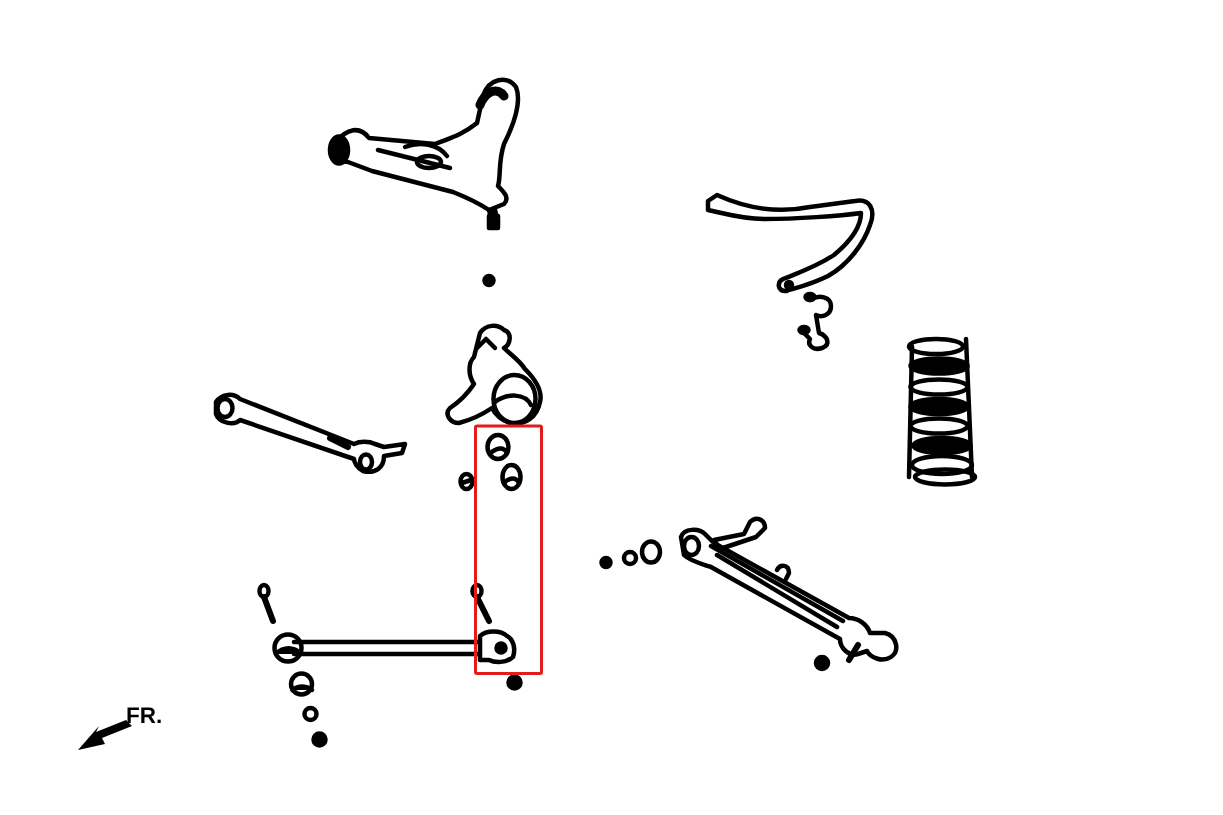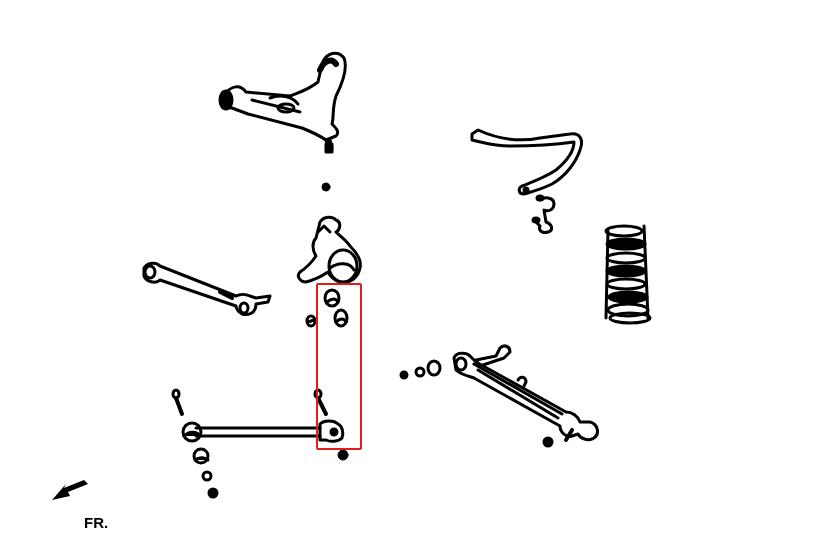--- a/index.html
+++ b/index.html
@@ -1,18 +1,18 @@
 <!DOCTYPE html>
 <html><head>
 <meta charset="utf-8">
 <style>
   html, body { margin: 0; padding: 0; background: #ffffff; }
   body { width: 815px; height: 543px; position: relative; overflow: hidden; font-family: "Liberation Sans", sans-serif; }
   #diagram { position: absolute; left: 0; top: 0; width: 815px; height: 543px; }
-  .fr-label { position: absolute; left: 84px; top: 469px; font-family: "Liberation Sans", sans-serif; font-weight: bold; font-size: 15px; color: #000; letter-spacing: 0px; margin-top: 45px; }
+  .fr-label { position: absolute; left: 84px; top: 469px; font-family: "Liberation Sans", sans-serif; font-weight: bold; font-size: 15px; color: #000; letter-spacing: 0px; }
   .highlight-box { position: absolute; left: 316px; top: 283px; width: 42px; height: 163px; border: 2.5px solid #e31b1b; border-radius: 2px; box-sizing: content-box; }
 </style>
 </head>
 <body>
 
 <svg id="diagram" viewBox="0 0 815 543" xmlns="http://www.w3.org/2000/svg" fill="none" stroke="#000" stroke-linecap="round" stroke-linejoin="round">
 
   <g stroke-width="3">
     <path d="M222 96 C232 85 240 84 246 92 L290 96 C300 92 308 90 318 82 L322 64 C326 52 338 50 344 58 C348 68 342 84 336 96 C332 108 334 118 332 124 C336 128 340 132 336 136 L326 140 C320 136 312 132 302 128 L248 114 L232 108 C224 108 218 102 222 96 Z"></path>
     <ellipse cx="226" cy="100" rx="6" ry="9" fill="#000"></ellipse>

